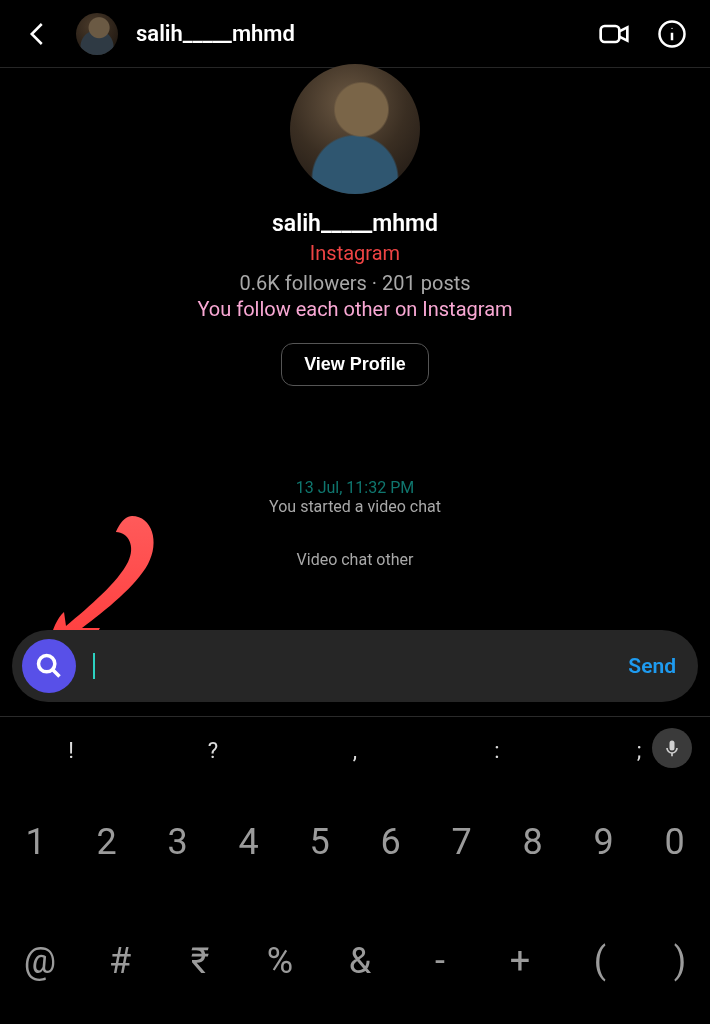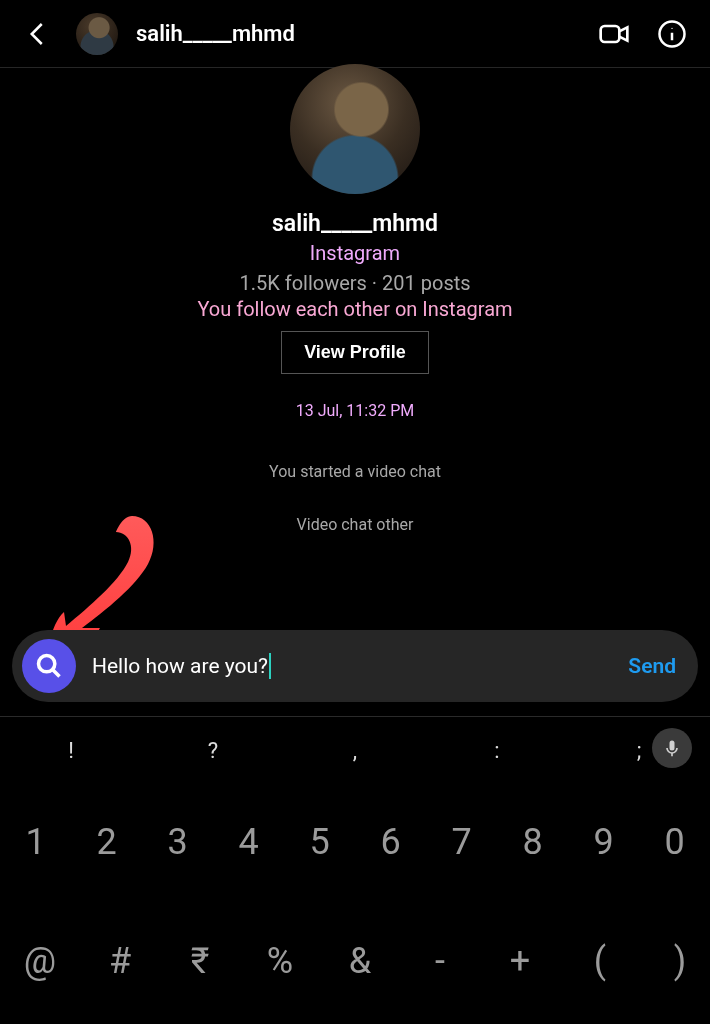--- a/index.html
+++ b/index.html
@@ -64,46 +64,45 @@
     position: relative;
   }
   .profile-avatar::after{
     content:"";
     position:absolute; inset:0;
     background:
       radial-gradient(circle at 55% 35%, #7a6548 0 26px, transparent 28px),
       radial-gradient(circle at 50% 88%, #2f5670 0 42px, transparent 44px);
   }
   .profile-name { font-size: 23px; font-weight: 600; margin-top: 16px; }
-  .profile-platform { font-size: 20px; color: #f0abfc; margin-top: 4px; }
+  .profile-platform { font-size: 20px; color: #ef4444; margin-top: 4px; }
   .profile-stats { font-size: 20px; color: #a8a8a8; margin-top: 6px; }
   .profile-meta { font-size: 20px; color: #f9a8d4; margin-top: 2px; }
   .view-profile-btn {
-    margin-top: 10px;
+    margin-top: 22px;
     padding: 10px 22px;
     border: 1.5px solid #555;
-    border-radius: 0;
+    border-radius: 12px;
     background: transparent;
     color: #fff;
     font-size: 18px;
     font-weight: 600;
     cursor: pointer;
   }
 
   .timestamp {
     text-align: center;
     font-size: 16px;
-    color: #f0abfc;
-    margin-top: 27px;
+    color: #0f766e;
+    margin-top: 92px;
   }
   .sys-msg {
     text-align: center;
     font-size: 16px;
     color: #a8a8a8;
-    margin-top: 42px;
   }
   .sys-msg + .sys-msg { margin-top: 34px; }
 
   
   .composer-row {
     position: absolute;
     left: 12px; right: 12px;
     top: 630px;
     display: flex;
     align-items: center;
@@ -202,21 +201,21 @@
       <line x1="12" y1="11" x2="12" y2="17"></line>
       <circle cx="12" cy="7.5" r="0.5" fill="#fff" stroke="none"></circle>
     </svg>
   </div>
 </div>
 
 <div class="profile-section">
   <div class="profile-avatar"></div>
   <div class="profile-name">salih_____mhmd</div>
   <div class="profile-platform">Instagram</div>
-  <div class="profile-stats">1.5K followers · 201 posts</div>
+  <div class="profile-stats">0.6K followers · 201 posts</div>
   <div class="profile-meta">You follow each other on Instagram</div>
   <button class="view-profile-btn">View Profile</button>
 </div>
 
 <div class="timestamp">13 Jul, 11:32 PM</div>
 <div class="sys-msg">You started a video chat</div>
 <div class="sys-msg">Video chat other</div>
 
 <svg class="arrow" width="140" height="160" viewBox="0 0 140 160">
   <defs>
@@ -238,21 +237,20 @@
 </svg>
 
 <div class="composer-row">
   <div class="composer-search-btn">
     <svg width="28" height="28" viewBox="0 0 24 24">
       <circle cx="10" cy="10" r="7"></circle>
       <line x1="15" y1="15" x2="21" y2="21"></line>
     </svg>
   </div>
   <div class="composer-input-wrap">
-    <span class="composer-text">Hello how are you?</span>
       <span class="caret"></span>
   </div>
   <div class="send-btn">Send</div>
 </div>
 
 <div class="kb">
   <div class="kb-row top">
     <div class="kb-key">!</div>
     <div class="kb-key">?</div>
     <div class="kb-key">,</div>

